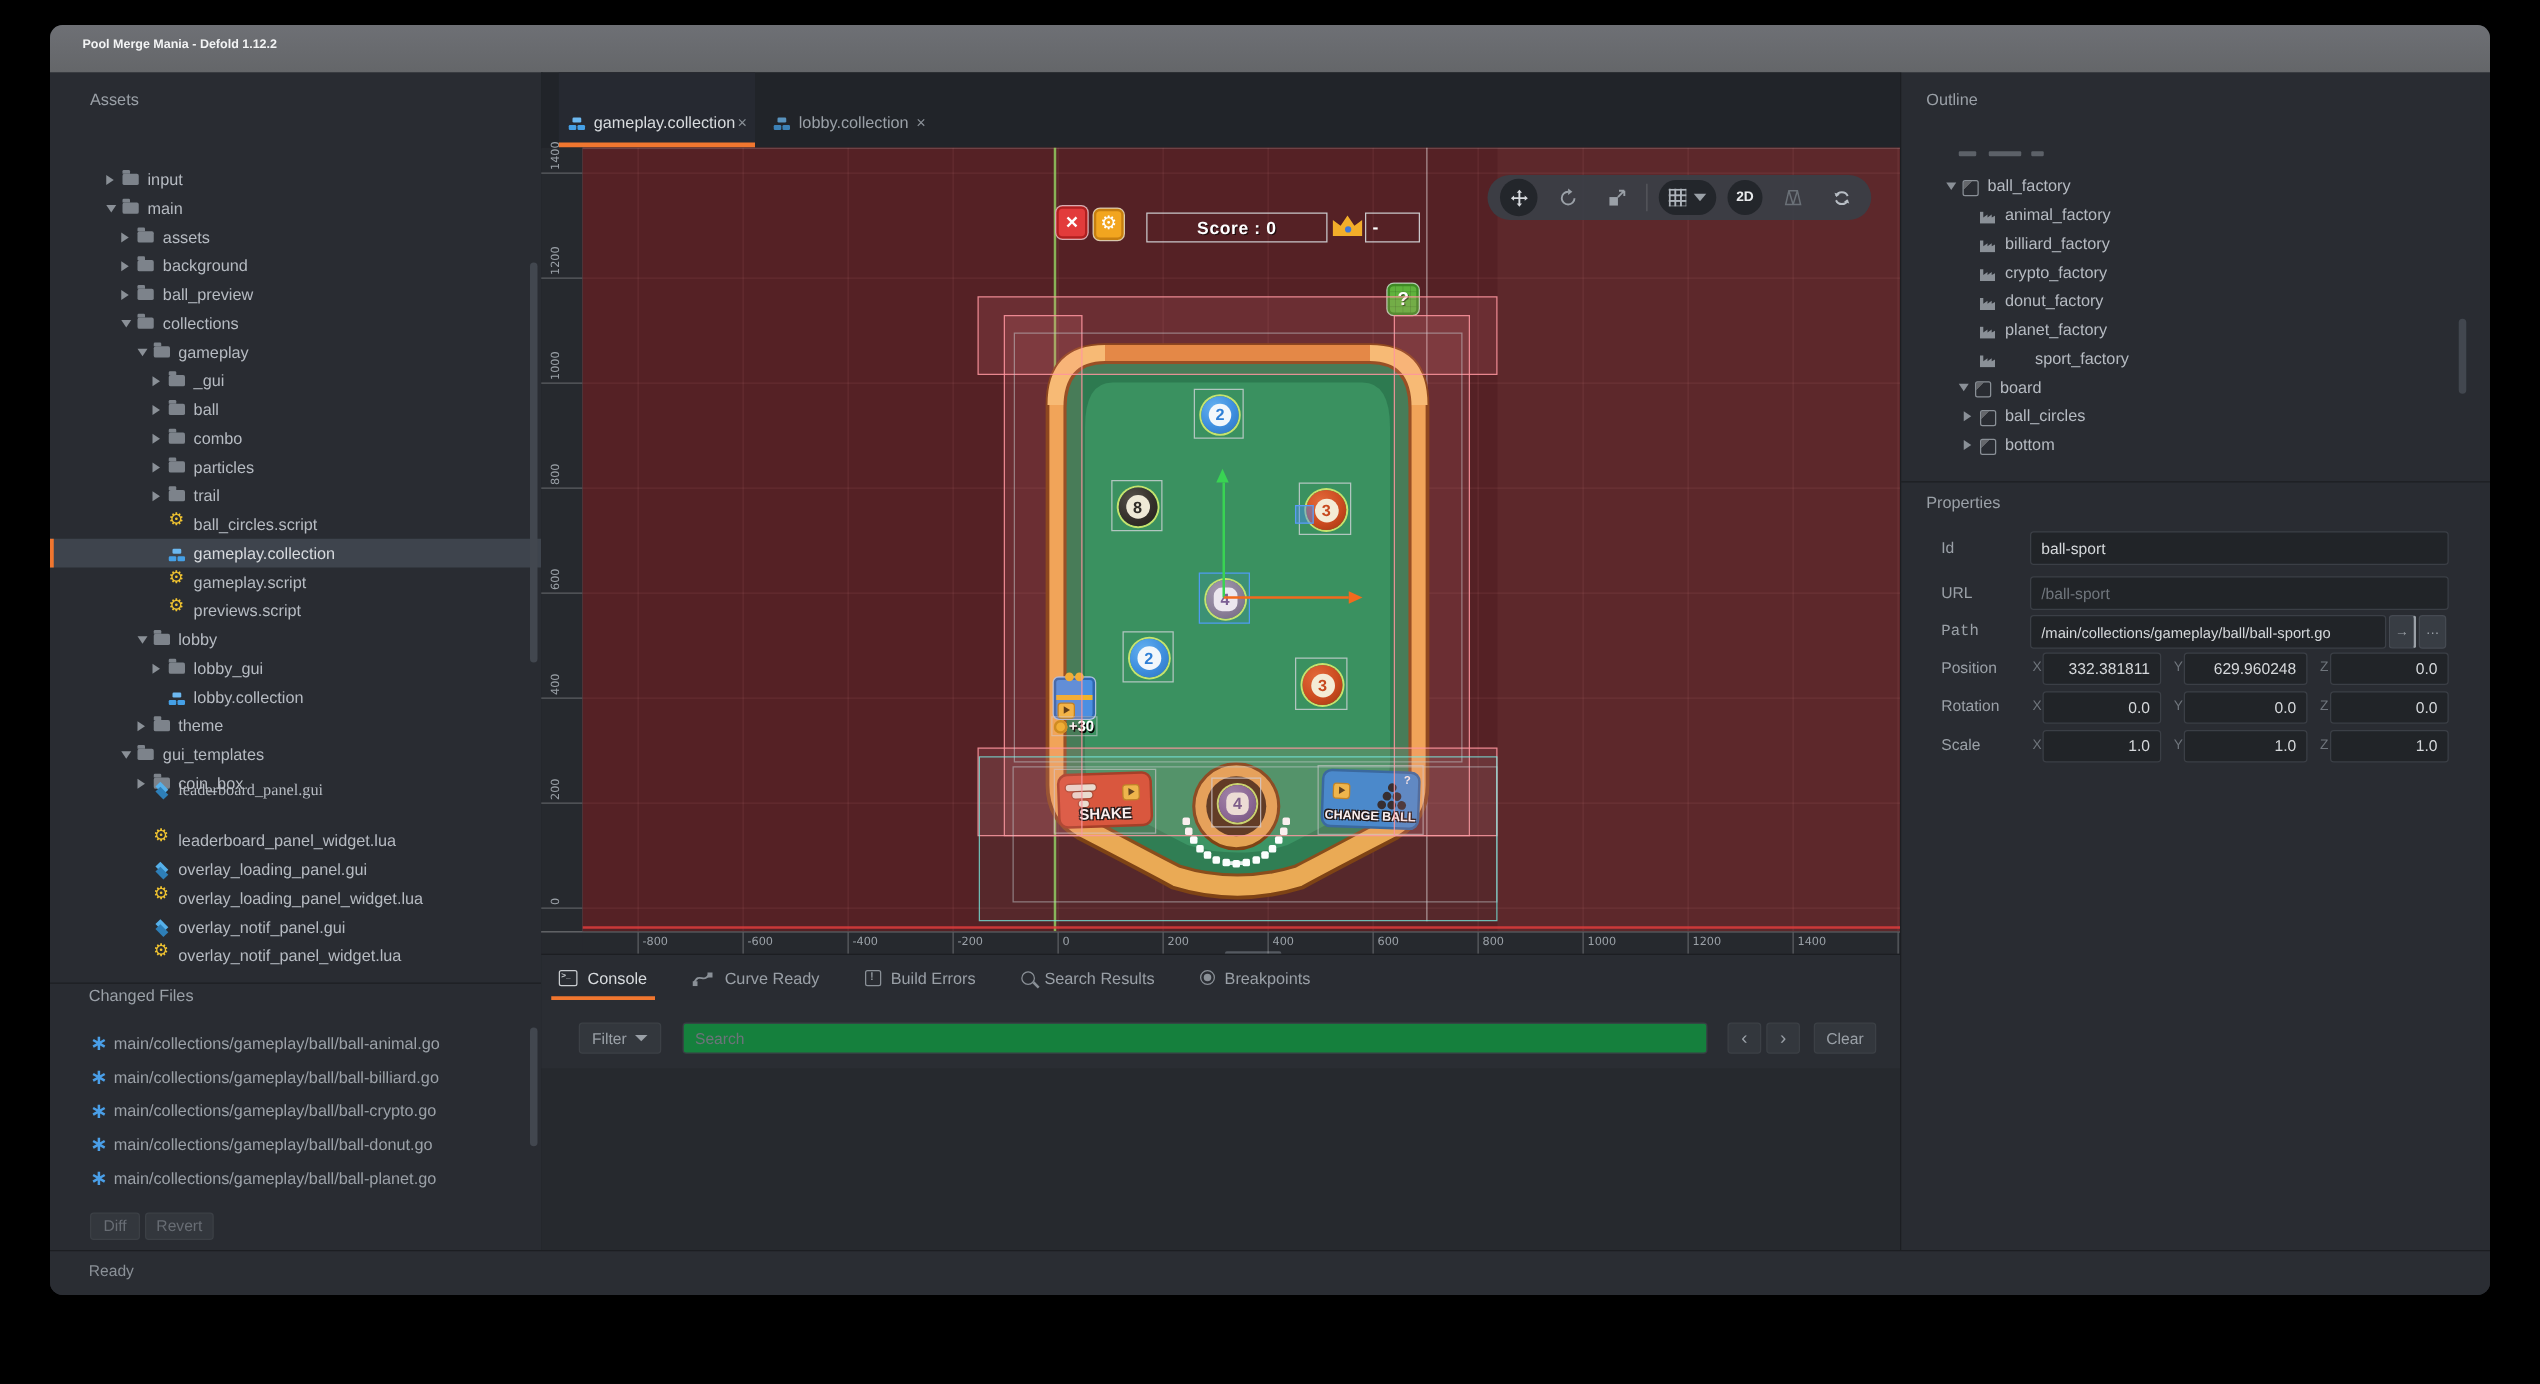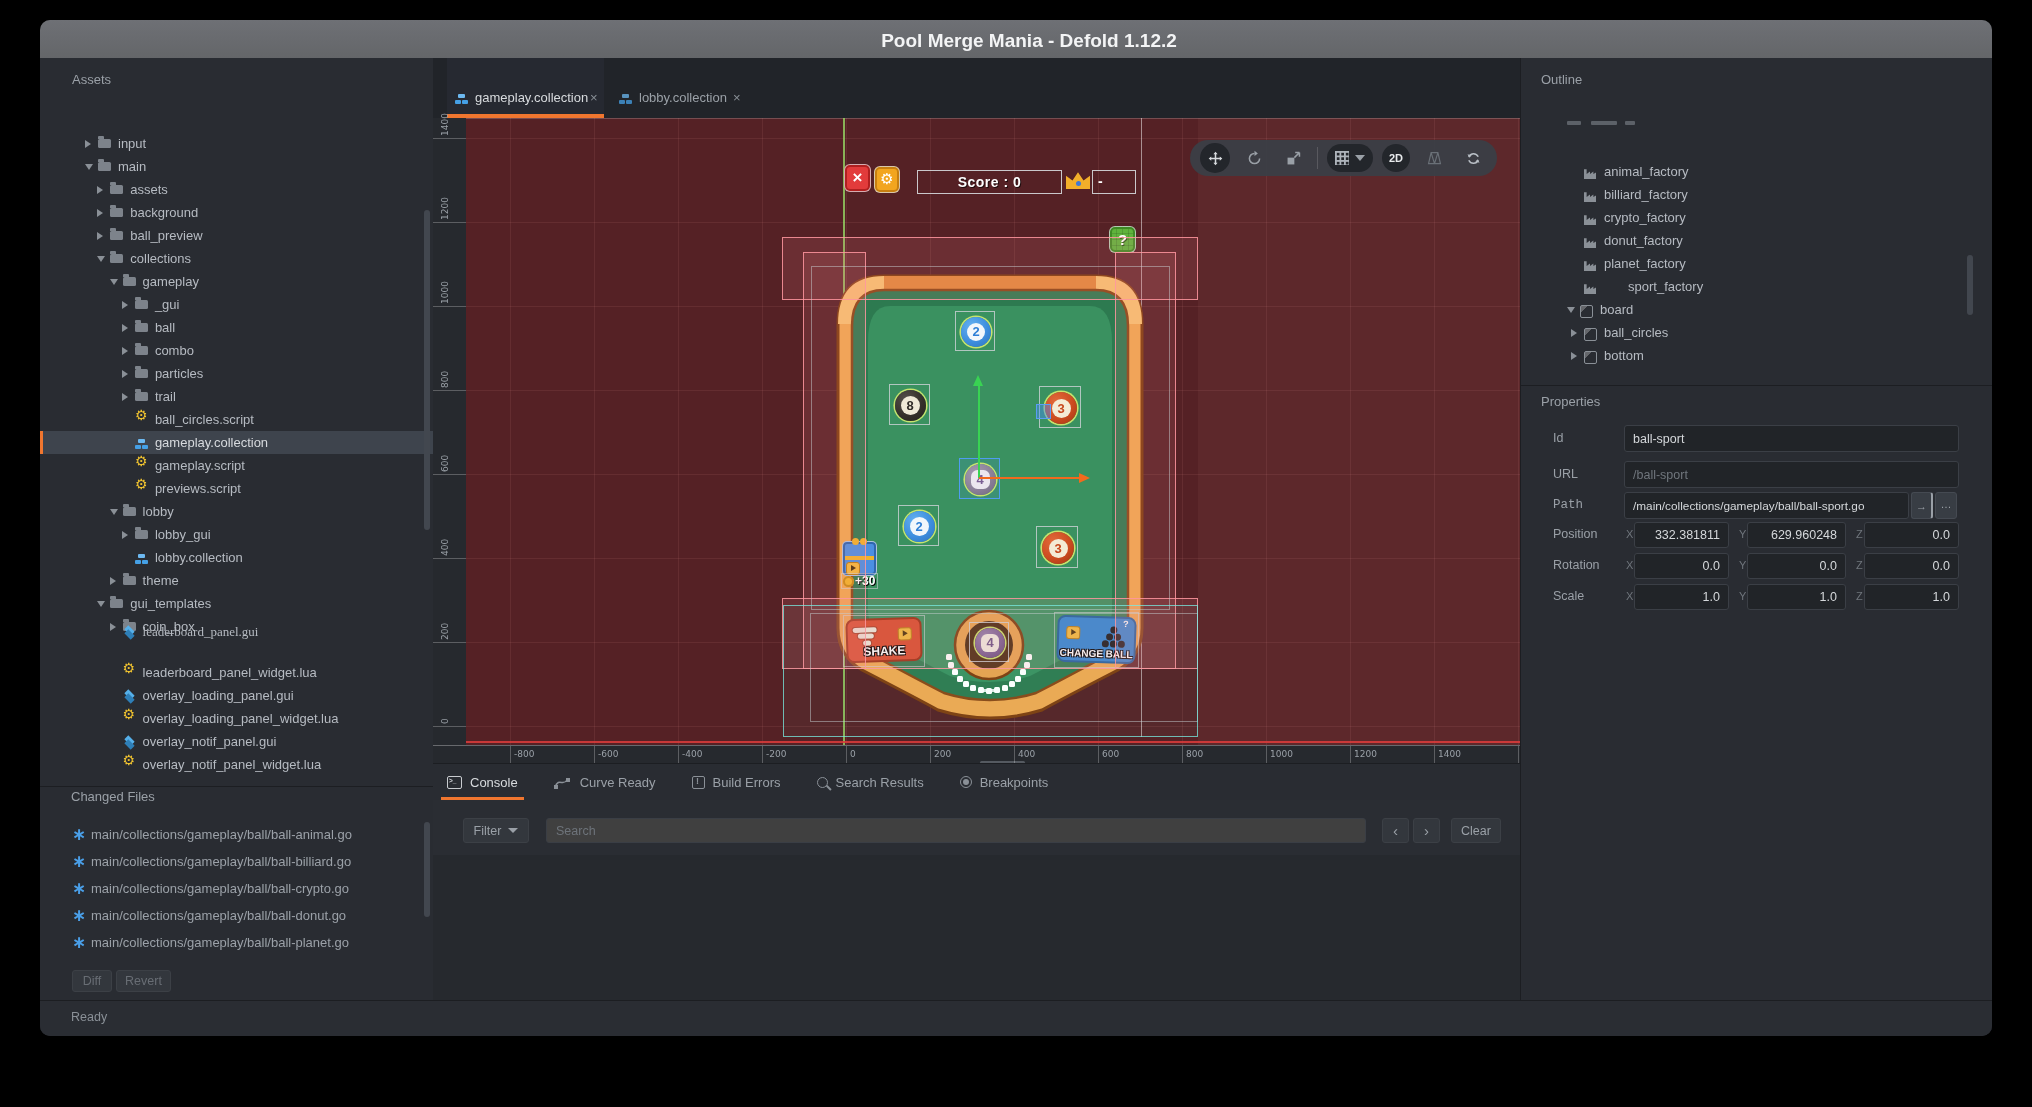--- a/index.html
+++ b/index.html
@@ -1,21 +1,21 @@
 <!DOCTYPE html>
 <html><head>
 <meta charset="utf-8">
 <style>
   html,body{margin:0;padding:0;background:#000;}
   body{width:2032px;height:1107px;position:relative;font-family:"Liberation Sans","DejaVu Sans",sans-serif;color:#b6bbc2;overflow:hidden;}
   .abs{position:absolute;}
   #window{position:absolute;left:40px;top:20px;width:1952px;height:1016px;background:#292c32;border-radius:10px;overflow:hidden;box-shadow:0 10px 40px rgba(0,0,0,.8);}
   
   #titlebar{position:absolute;left:0;top:0;width:100%;height:38px;background:linear-gradient(#6e7075,#646669);border-bottom:1px solid #505255;}
-  #titlebar .title{position:absolute;left:0;right:0;top:10px;text-align:center;font-size:19px;font-weight:bold;color:#f3f4f5;padding-left:26px;}
+  #titlebar .title{position:absolute;left:0;right:0;top:10px;font-size:10px;font-weight:bold;color:#f3f4f5;padding-left:26px;}
   .tl{position:absolute;top:45px;width:13px;height:13px;border-radius:50%;}
   
   .hdr{font-size:13px;color:#9aa0a7;}
   .divider{position:absolute;left:0;right:0;height:1px;background:#1c1e22;}
   .thumb{position:absolute;width:6px;border-radius:3px;background:#42474f;}
   
   #leftPanel{position:absolute;left:0;top:38px;width:393px;height:942px;background:#292c32;border-right:1px solid #1c1e22;}
   .trow{position:absolute;left:0;width:100%;height:23px;line-height:23px;font-size:13px;color:#b6bbc2;white-space:nowrap;}
   .trow.sel{background:#3e444d;color:#d7dade;}
   .selbar{position:absolute;left:0;top:0;width:3px;height:100%;background:#f0762f;}
@@ -137,21 +137,21 @@
   .ic-term{width:15px;height:13px;border:1.5px solid #c9ccd0;border-radius:2px;position:relative;box-sizing:border-box;}
   .ic-term::before{content:">_";position:absolute;left:1px;top:0px;font-size:6.5px;color:#c9ccd0;font-weight:bold;}
   .ic-be{width:13px;height:13px;border:1.5px solid #8a9097;border-radius:2px;position:relative;box-sizing:border-box;}
   .ic-be::before{content:"!";position:absolute;left:3.5px;top:-1px;font-size:9px;color:#8a9097;font-weight:bold;}
   .ic-mag{width:9px;height:9px;border:1.5px solid #8a9097;border-radius:50%;position:relative;}
   .ic-mag::after{content:"";position:absolute;width:6px;height:1.5px;background:#8a9097;transform:rotate(45deg);right:-5px;bottom:-2px;}
   .ic-bp{width:12px;height:12px;border:1.5px solid #8a9097;border-radius:50%;position:relative;box-sizing:border-box;}
   .ic-bp::before{content:"";position:absolute;inset:2px;border-radius:50%;background:#8a9097;}
   #filterRow{position:absolute;left:0;top:742px;width:1087px;height:55px;background:#2a2d33;}
   .fbtn{position:absolute;background:#33373d;border:1px solid #3c4046;border-radius:3px;color:#9aa0a7;font-size:12.5px;display:flex;align-items:center;justify-content:center;gap:7px;box-sizing:border-box;}
-  #searchInput{position:absolute;background:#404040;border:1px solid #3a3e45;border-radius:3px;color:#d5d8db;font-size:12.5px;padding:0 9px;box-sizing:border-box;outline:none;font-family:inherit;}
+  #searchInput{position:absolute;background:#15803d;border:1px solid #3a3e45;border-radius:3px;color:#d5d8db;font-size:12.5px;padding:0 9px;box-sizing:border-box;outline:none;font-family:inherit;}
   #searchInput::placeholder{color:#6d737a;}
   #consoleContent{position:absolute;left:0;top:797px;width:1087px;height:145px;background:#26292e;}
   
   #rightPanel{position:absolute;left:1480px;top:38px;width:472px;height:942px;background:#292c32;border-left:1px solid #1c1e22;}
   .plabel{position:absolute;font-size:12.5px;color:#9aa0a7;}
   .axlabel{position:absolute;font-size:11px;color:#6f757c;}
   .pinput{position:absolute;background:#212428;border:1px solid #3b3f46;border-radius:3px;color:#d5d8db;font-size:12.5px;padding:12px 8px;box-sizing:border-box;outline:none;font-family:inherit;}
   .pinput.dim{color:#70767d;}
   .pinput.num{text-align:right;}
   .pbtn{position:absolute;background:#383d44;border:1px solid #454a52;border-radius:3px;color:#9aa0a7;font-size:11px;text-align:center;box-sizing:border-box;}
@@ -672,20 +672,27 @@
       <div class="fbtn" style="left:949px;top:18px;width:27px;height:25px;font-size:15px;">‹</div>
       <div class="fbtn" style="left:980px;top:18px;width:27px;height:25px;font-size:15px;">›</div>
       <div class="fbtn" style="left:1018px;top:18px;width:50px;height:25px;">Clear</div>
     </div>
     <div id="consoleContent"></div>
   </div>
 
   <div id="rightPanel">
     <div class="hdr abs" style="left:20px;top:14px;">Outline</div>
     <div id="outline-tree" class="abs" style="left:0;top:59px;width:472px;height:250px;overflow:hidden;">
+        <div class="trow" style="top: 20px;">
+          <div class="tw exp" style="left: 36px;"></div>
+          <div class="tico" style="left: 49px;">
+            <div class="ic-cube"></div>
+          </div>
+          <span class="tlabel" style="left: 69px;">ball_factory</span>
+        </div>
         <div class="trow" style="top: 43px;">
           <div class="tico" style="left: 63px;">
             <div class="ic-fac"></div>
           </div>
           <span class="tlabel" style="left: 83px;">animal_factory</span>
         </div>
         <div class="trow" style="top: 66px;">
           <div class="tico" style="left: 63px;">
             <div class="ic-fac"></div>
           </div>

